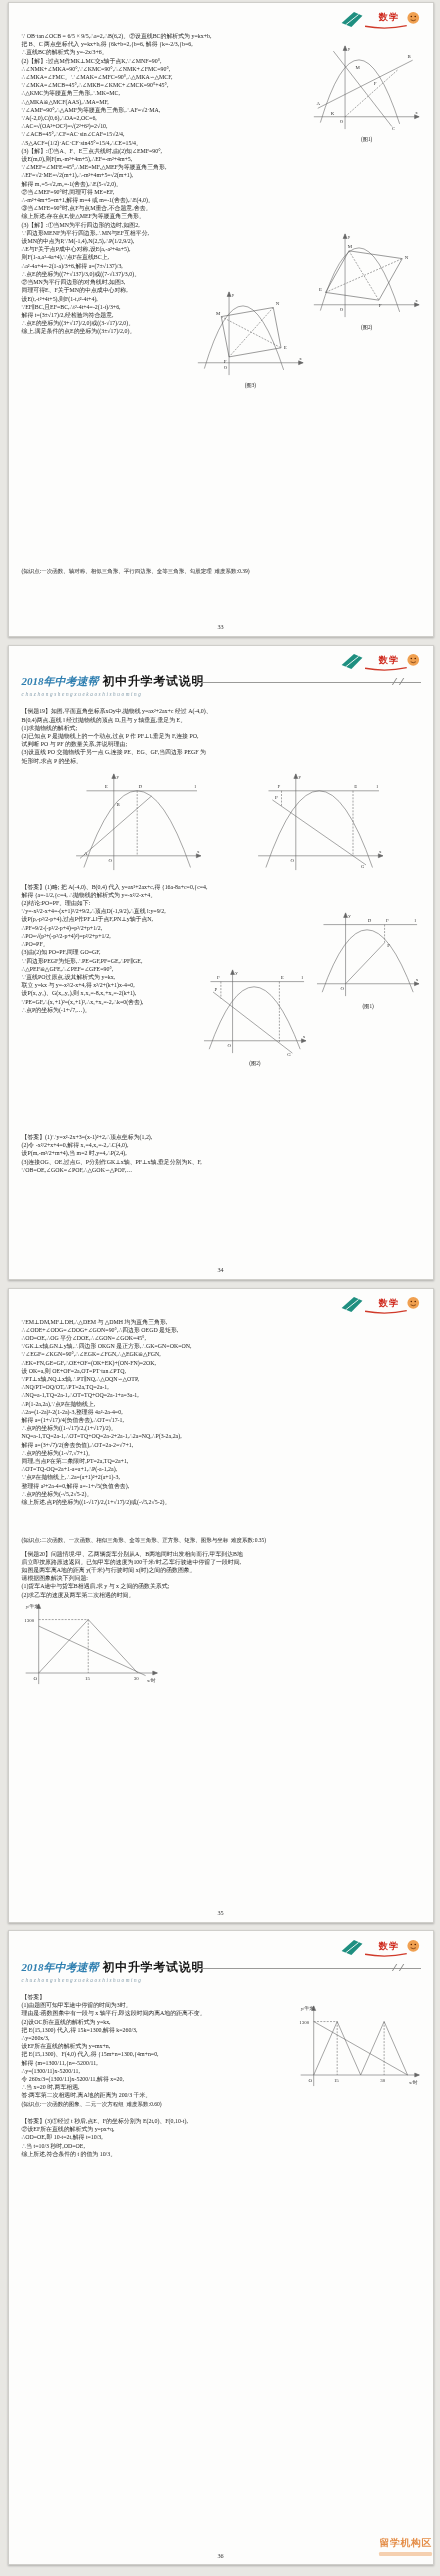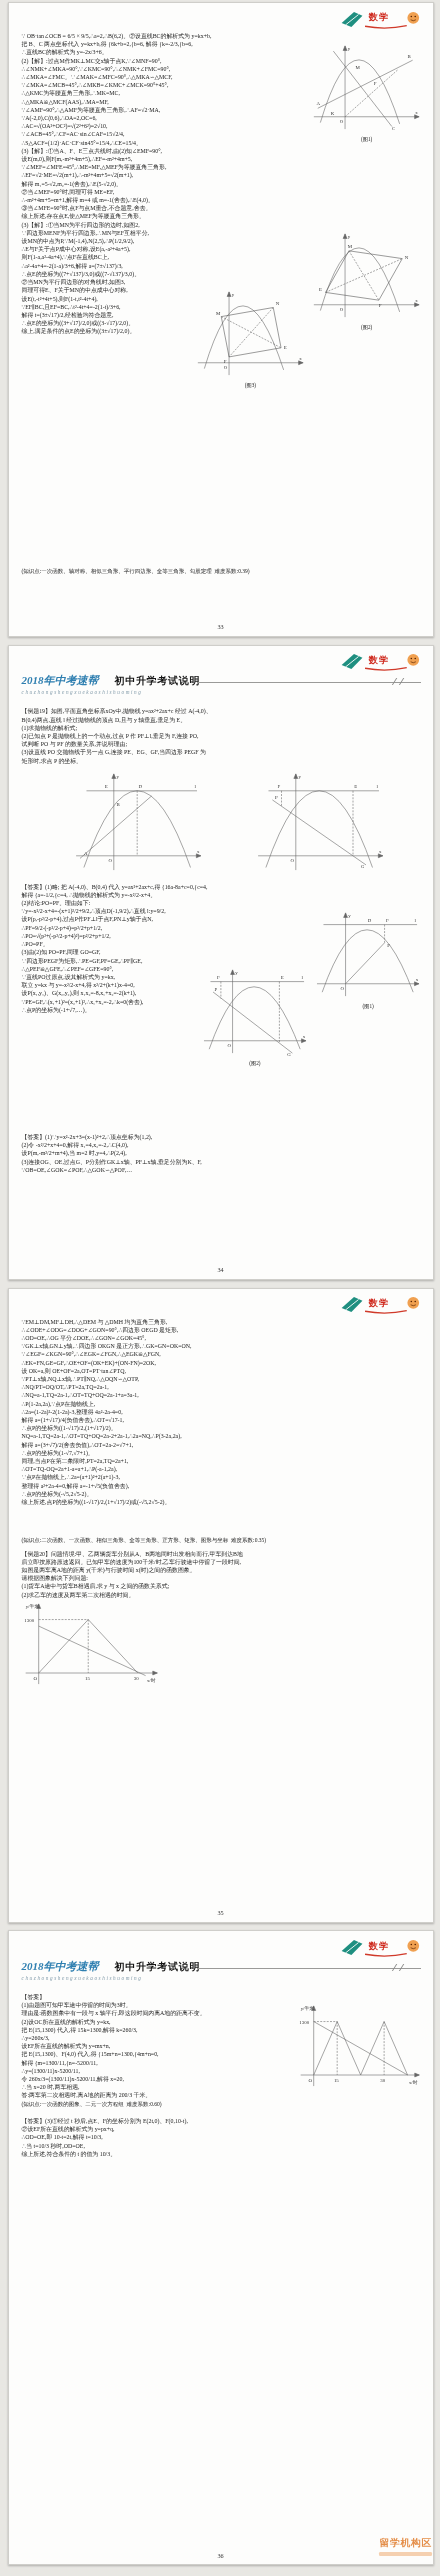--- a/index.html
+++ b/index.html
@@ -23,43 +23,43 @@
   }
   .logo{
     position:absolute;
     top:4.6px;
     right:7.8px;
     width:86px;
     height:23.5px;
   }
   .logo-label{
     position:absolute;
-    left:30px;
+    left:40px;
     top:3.9px;
     color:#cf2a1e;
     font-weight:bold;
     font-size:9.1px;
     letter-spacing:1.3px;
   }
   .hdr{
     position:relative;
     margin:27.4px 9.1px 3.9px 13px;
     height:29px;
   }
   .hdr-series{
     color:#2f7fb0;
     font-style:italic;
     font-weight:bold;
     font-size:11px;
   }
   .hdr-title{
     color:#151515;
     font-weight:bold;
-    font-size:10px;
-    margin-left:16px;
+    font-size:12px;
+    margin-left:4px;
     letter-spacing:0.7px;
   }
   .hdr-py{
     color:#7e98a8;
     font-style:italic;
     font-size:5.2px;
     letter-spacing:1.6px;
     margin-top:1.3px;
   }
   .hdr-line{

